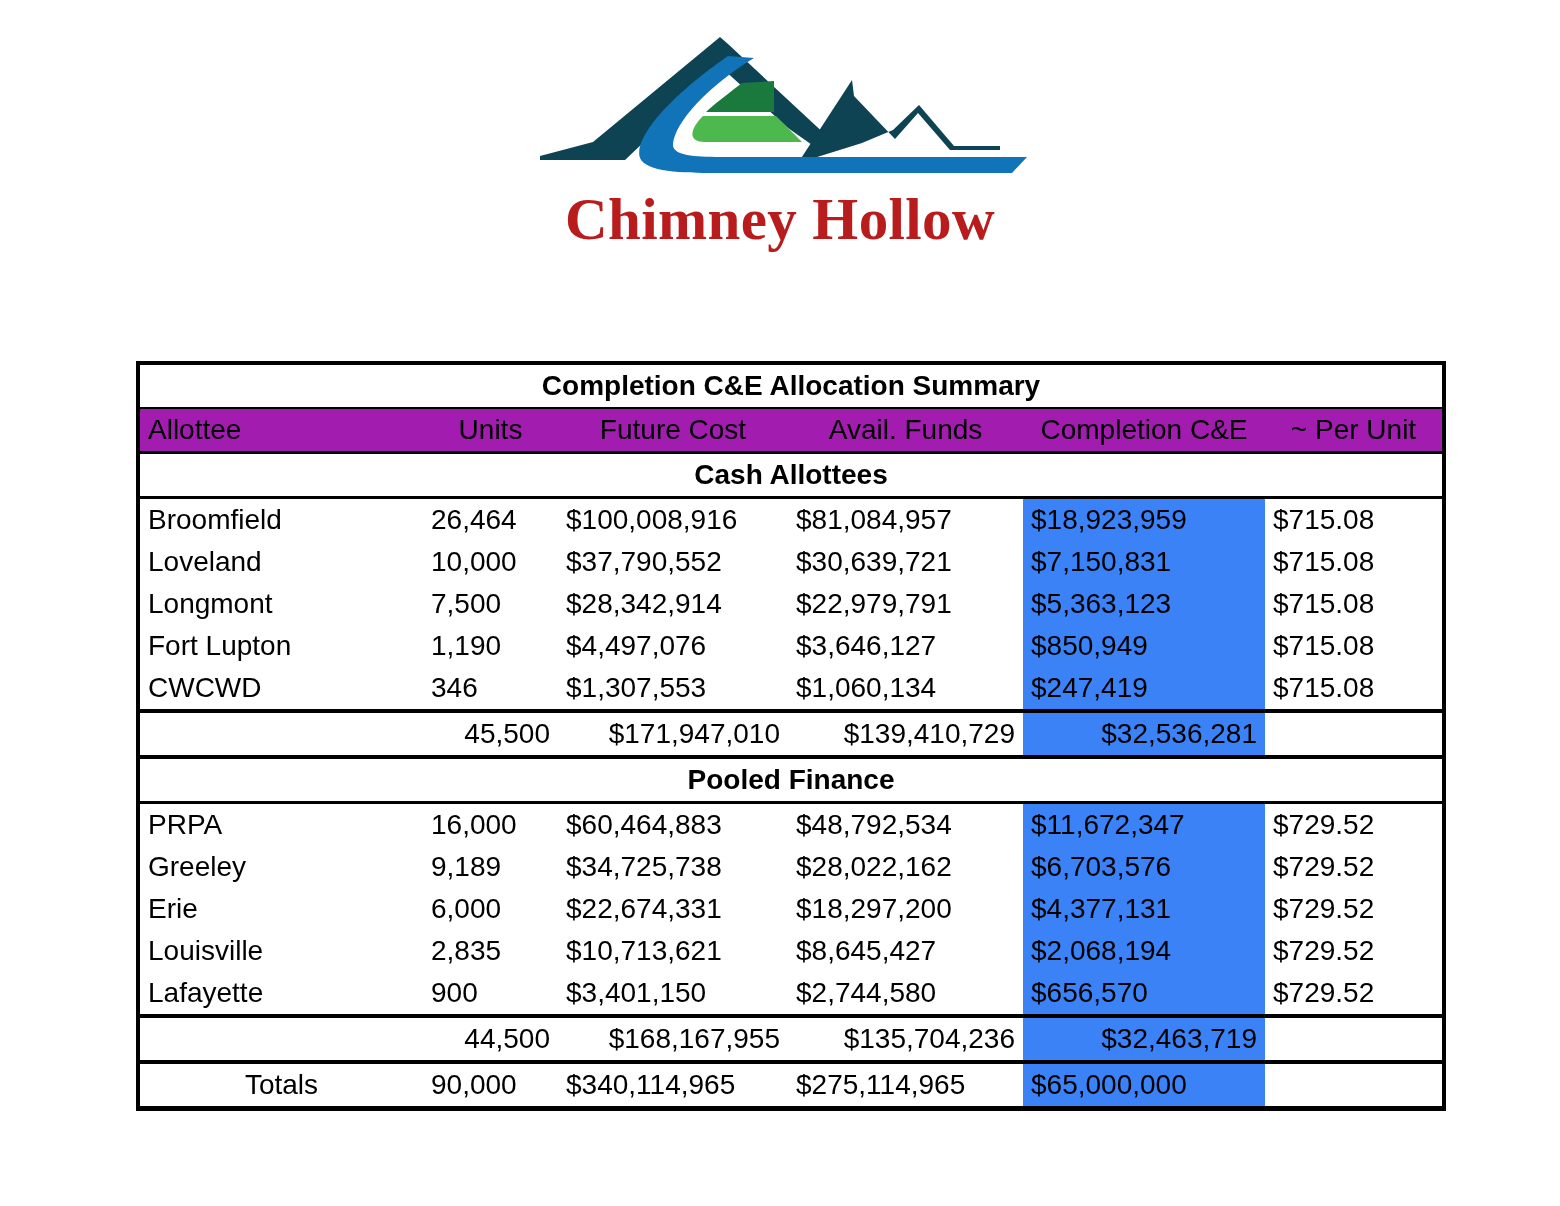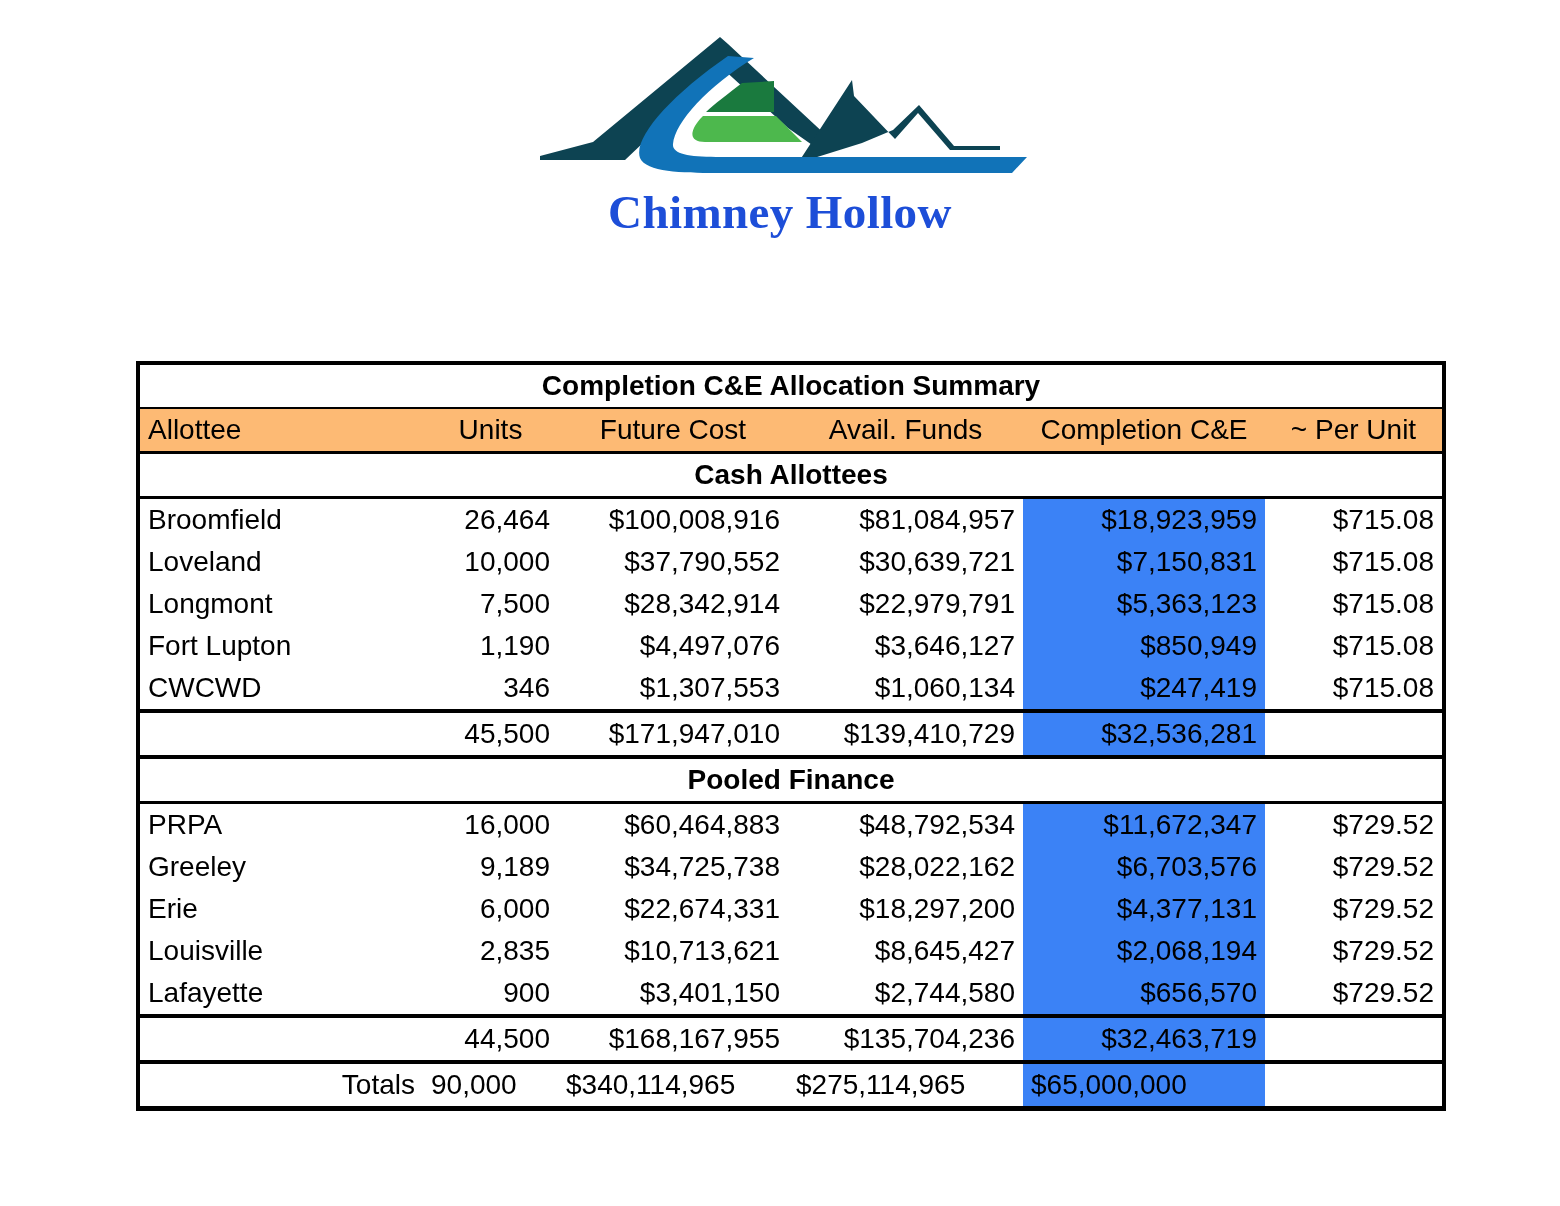--- a/index.html
+++ b/index.html
@@ -24,22 +24,22 @@
     align-items: center;
   }
   #logo-mark {
     width: 500px;
     height: 145px;
     display: block;
   }
   #logo-wordmark {
     font-family: "Liberation Serif", serif;
     font-weight: bold;
-    color: #1d4ed8;
-    font-size: 47px;
+    color: #b91c1c;
+    font-size: 59px;
     line-height: 1.16;
     text-align: center;
     letter-spacing: 0.4px;
     margin-top: 6px;
   }
   #logo-wordmark .wm-line { display: block; white-space: nowrap; }
 
   
   #table-wrap {
     position: absolute;
@@ -72,57 +72,57 @@
   #alloc-table { border-left: 4px solid #000; border-right: 4px solid #000; }
 
   tr.r-title td {
     border-top: 4px solid #000;
     text-align: center;
     font-weight: bold;
     font-size: 28px;
     height: 47px;
   }
   tr.r-colhead td {
-    background: #fdba74;
+    background: #a21caf;
     border-top: 2px solid #000;
     border-bottom: 3px solid #000;
     text-align: center;
     font-size: 28px;
     height: 44px;
   }
   tr.r-colhead td.left { text-align: left; padding-left: 7px; }
   tr.r-section td {
     text-align: center;
     font-weight: bold;
     font-size: 28px;
     height: 44px;
     border-bottom: 3px solid #000;
   }
   tr.r-data td { font-size: 28px; }
   tr.r-data td.name { text-align: left; padding-left: 7px; }
-  tr.r-data td.num  { text-align: right; padding-right: 6px; }
+  tr.r-data td.num  { padding-right: 6px; }
 
   tr.r-subtotal td {
     text-align: right;
     padding-right: 6px;
     font-size: 28px;
     border-top: 4px solid #000;
     border-bottom: 4px solid #000;
     height: 44px;
   }
   tr.r-subtotal td.name { text-align: left; padding-left: 7px; }
 
   tr.r-totals td {
     font-size: 28px;
     text-align: left;
     padding-right: 6px;
     border-bottom: 5px solid #000;
     height: 46px;
   }
-  tr.r-totals td.name { text-align: right; padding-left: 7px; }
+  tr.r-totals td.name { text-align: center; padding-left: 7px; }
 
   
   td.hl { background: #3b82f6; }
 </style>
 </head>
 <body>
 
 <div id="logo-block">
   <svg id="logo-mark" viewBox="0 0 500 145" aria-hidden="true">
 

